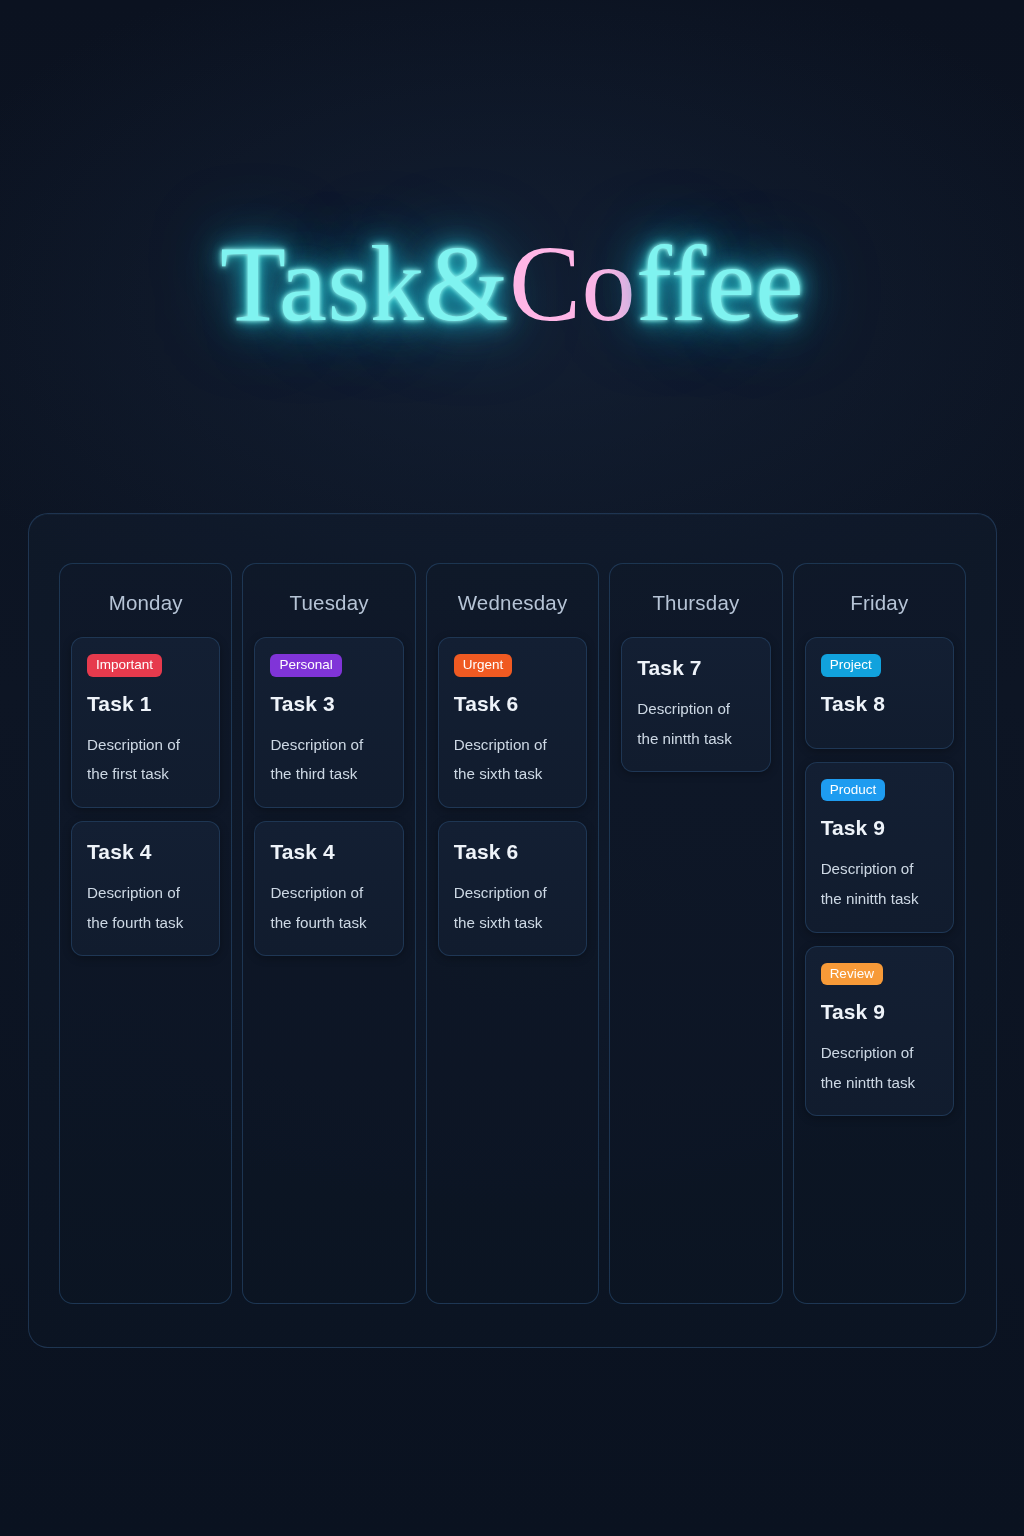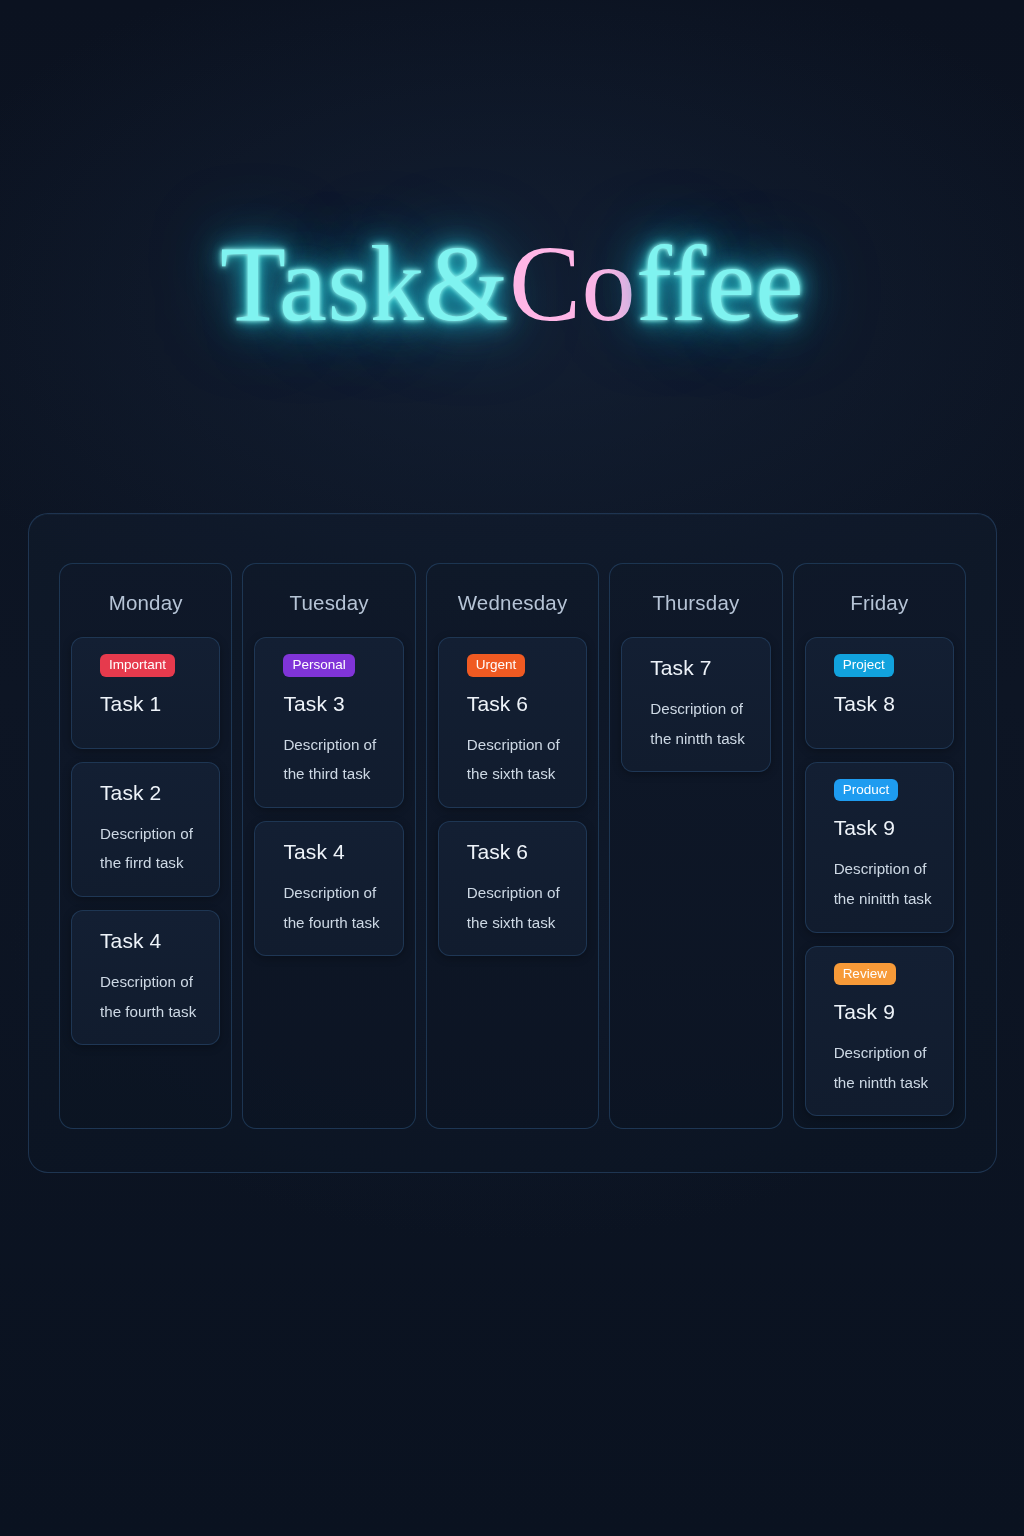--- a/index.html
+++ b/index.html
@@ -62,21 +62,21 @@
       0 0 46px #c23ab8,
       0 0 80px rgba(194,58,184,0.6);
   }
 
   
   .board-outer {
     position: absolute;
     left: 28px;
     top: 513px;
     width: 969px;
-    height: 660px;
+    height: 835px;
     border: 1px solid rgba(56,96,140,0.42);
     border-radius: 20px;
     background: linear-gradient(180deg, rgba(17,28,45,0.55) 0%, rgba(13,22,37,0.55) 100%);
     box-shadow: inset 0 1px 0 rgba(90,140,190,0.06);
   }
 
   .columns {
     position: absolute;
     left: 30px;
     top: 49px;
@@ -110,39 +110,39 @@
   .card-list {
     display: flex;
     flex-direction: column;
     gap: 13px;
   }
 
   .card {
     background: linear-gradient(180deg, #131f33 0%, #111c2e 100%);
     border: 1px solid rgba(44,80,120,0.50);
     border-radius: 12px;
-    padding: 16px 15px 18px 28px;
+    padding: 16px 15px 18px 15px;
     box-shadow: 0 2px 8px rgba(0,0,0,0.30);
   }
 
   .tag {
     display: inline-block;
     font-size: 13.5px;
     font-weight: 400;
     color: #ffffff;
     padding: 4px 9px 5px 9px;
     border-radius: 6px;
     line-height: 1;
     margin-bottom: 15px;
     white-space: nowrap;
   }
 
   .card-title {
     font-size: 21px;
-    font-weight: 400;
+    font-weight: 700;
     color: #eef3f9;
     line-height: 1.15;
     margin-bottom: 14px;
     letter-spacing: 0.1px;
   }
 
   .card-desc {
     font-size: 15.2px;
     font-weight: 400;
     color: #cdd8e4;
@@ -156,25 +156,21 @@
 
 <div class="title-wrap">
   <h1 class="app-title" id="app-title"><span class="seg seg-cyan">Task&amp;</span><span class="seg seg-pink">Co</span><span class="seg seg-cyan">ffee</span></h1>
 </div>
 
 <div class="board-outer">
   <div class="columns" id="columns">
       <div class="column">
         <div class="col-header">Monday</div>
         <div class="card-list">
-          <div class="card"><span class="tag" style="background: rgb(230, 58, 77);">Important</span><div class="card-title">Task 1</div></div>
-          <div class="card no-tag">
-            <div class="card-title">Task 2</div>
-            <div class="card-desc">Description of the firrd task</div>
-          </div>
+          <div class="card"><span class="tag" style="background: rgb(230, 58, 77);">Important</span><div class="card-title">Task 1</div><div class="card-desc">Description of the first task</div></div>
           <div class="card no-tag">
             <div class="card-title">Task 4</div>
             <div class="card-desc">Description of the fourth task</div>
           </div>
         </div>
       </div>
       <div class="column">
         <div class="col-header">Tuesday</div>
         <div class="card-list">
           <div class="card"><span class="tag" style="background: rgb(128, 52, 216);">Personal</span><div class="card-title">Task 3</div><div class="card-desc">Description of the third task</div></div>

